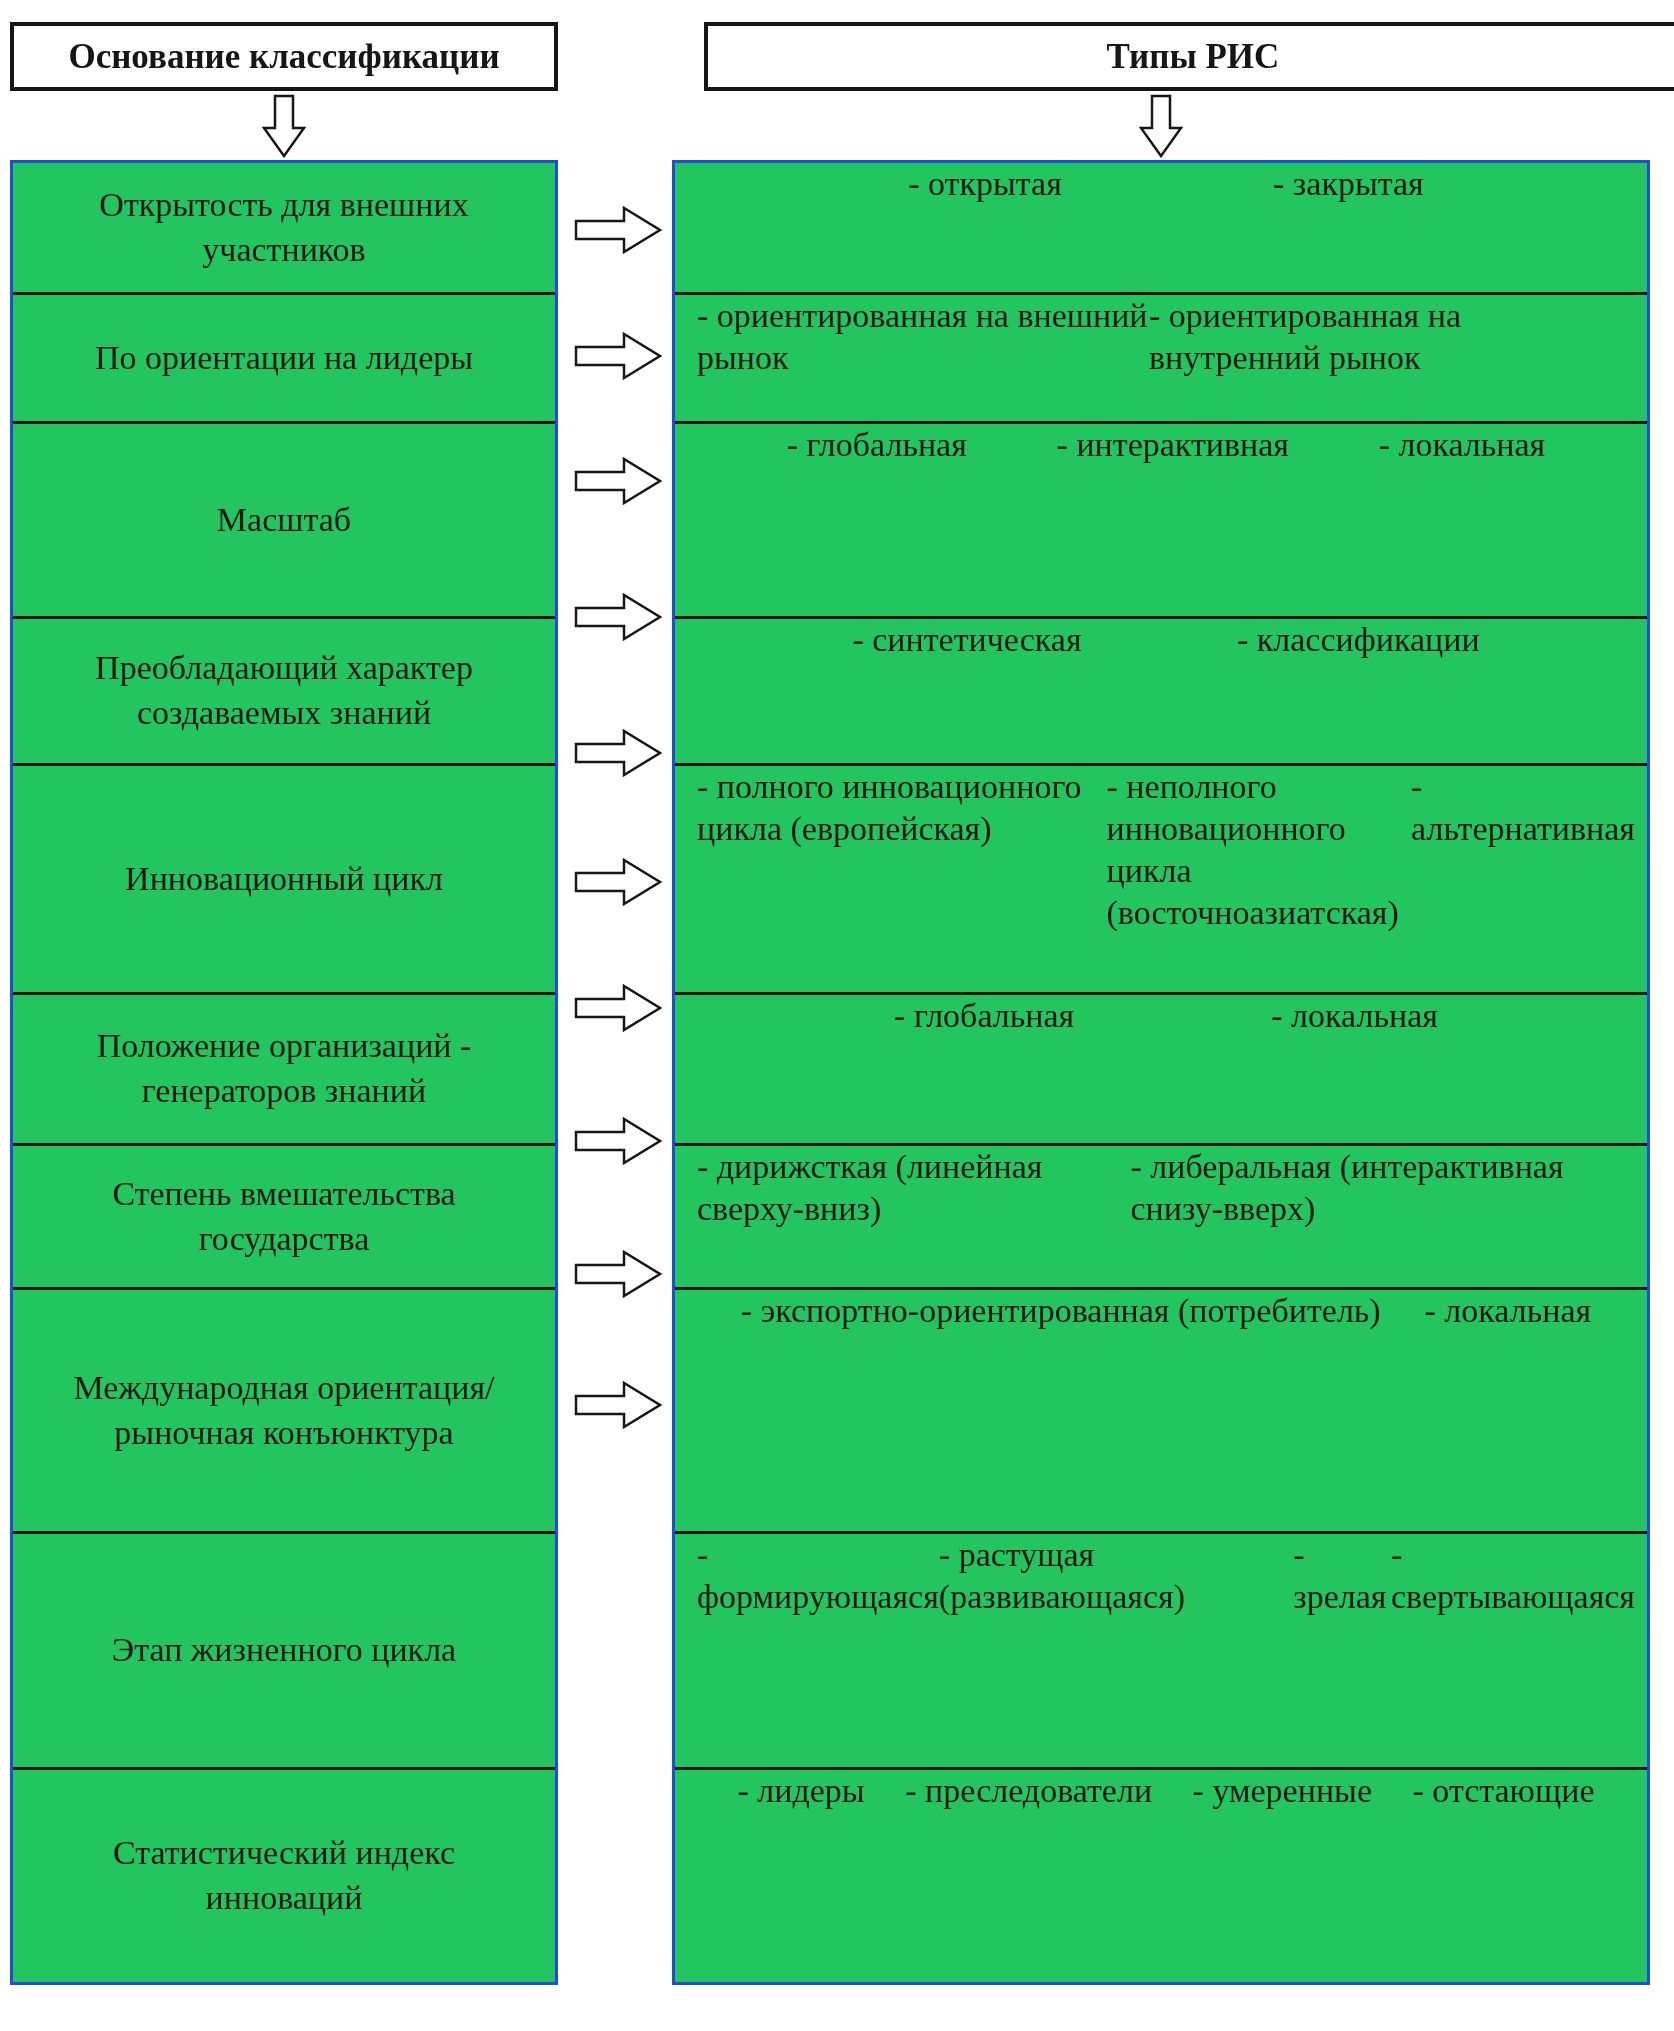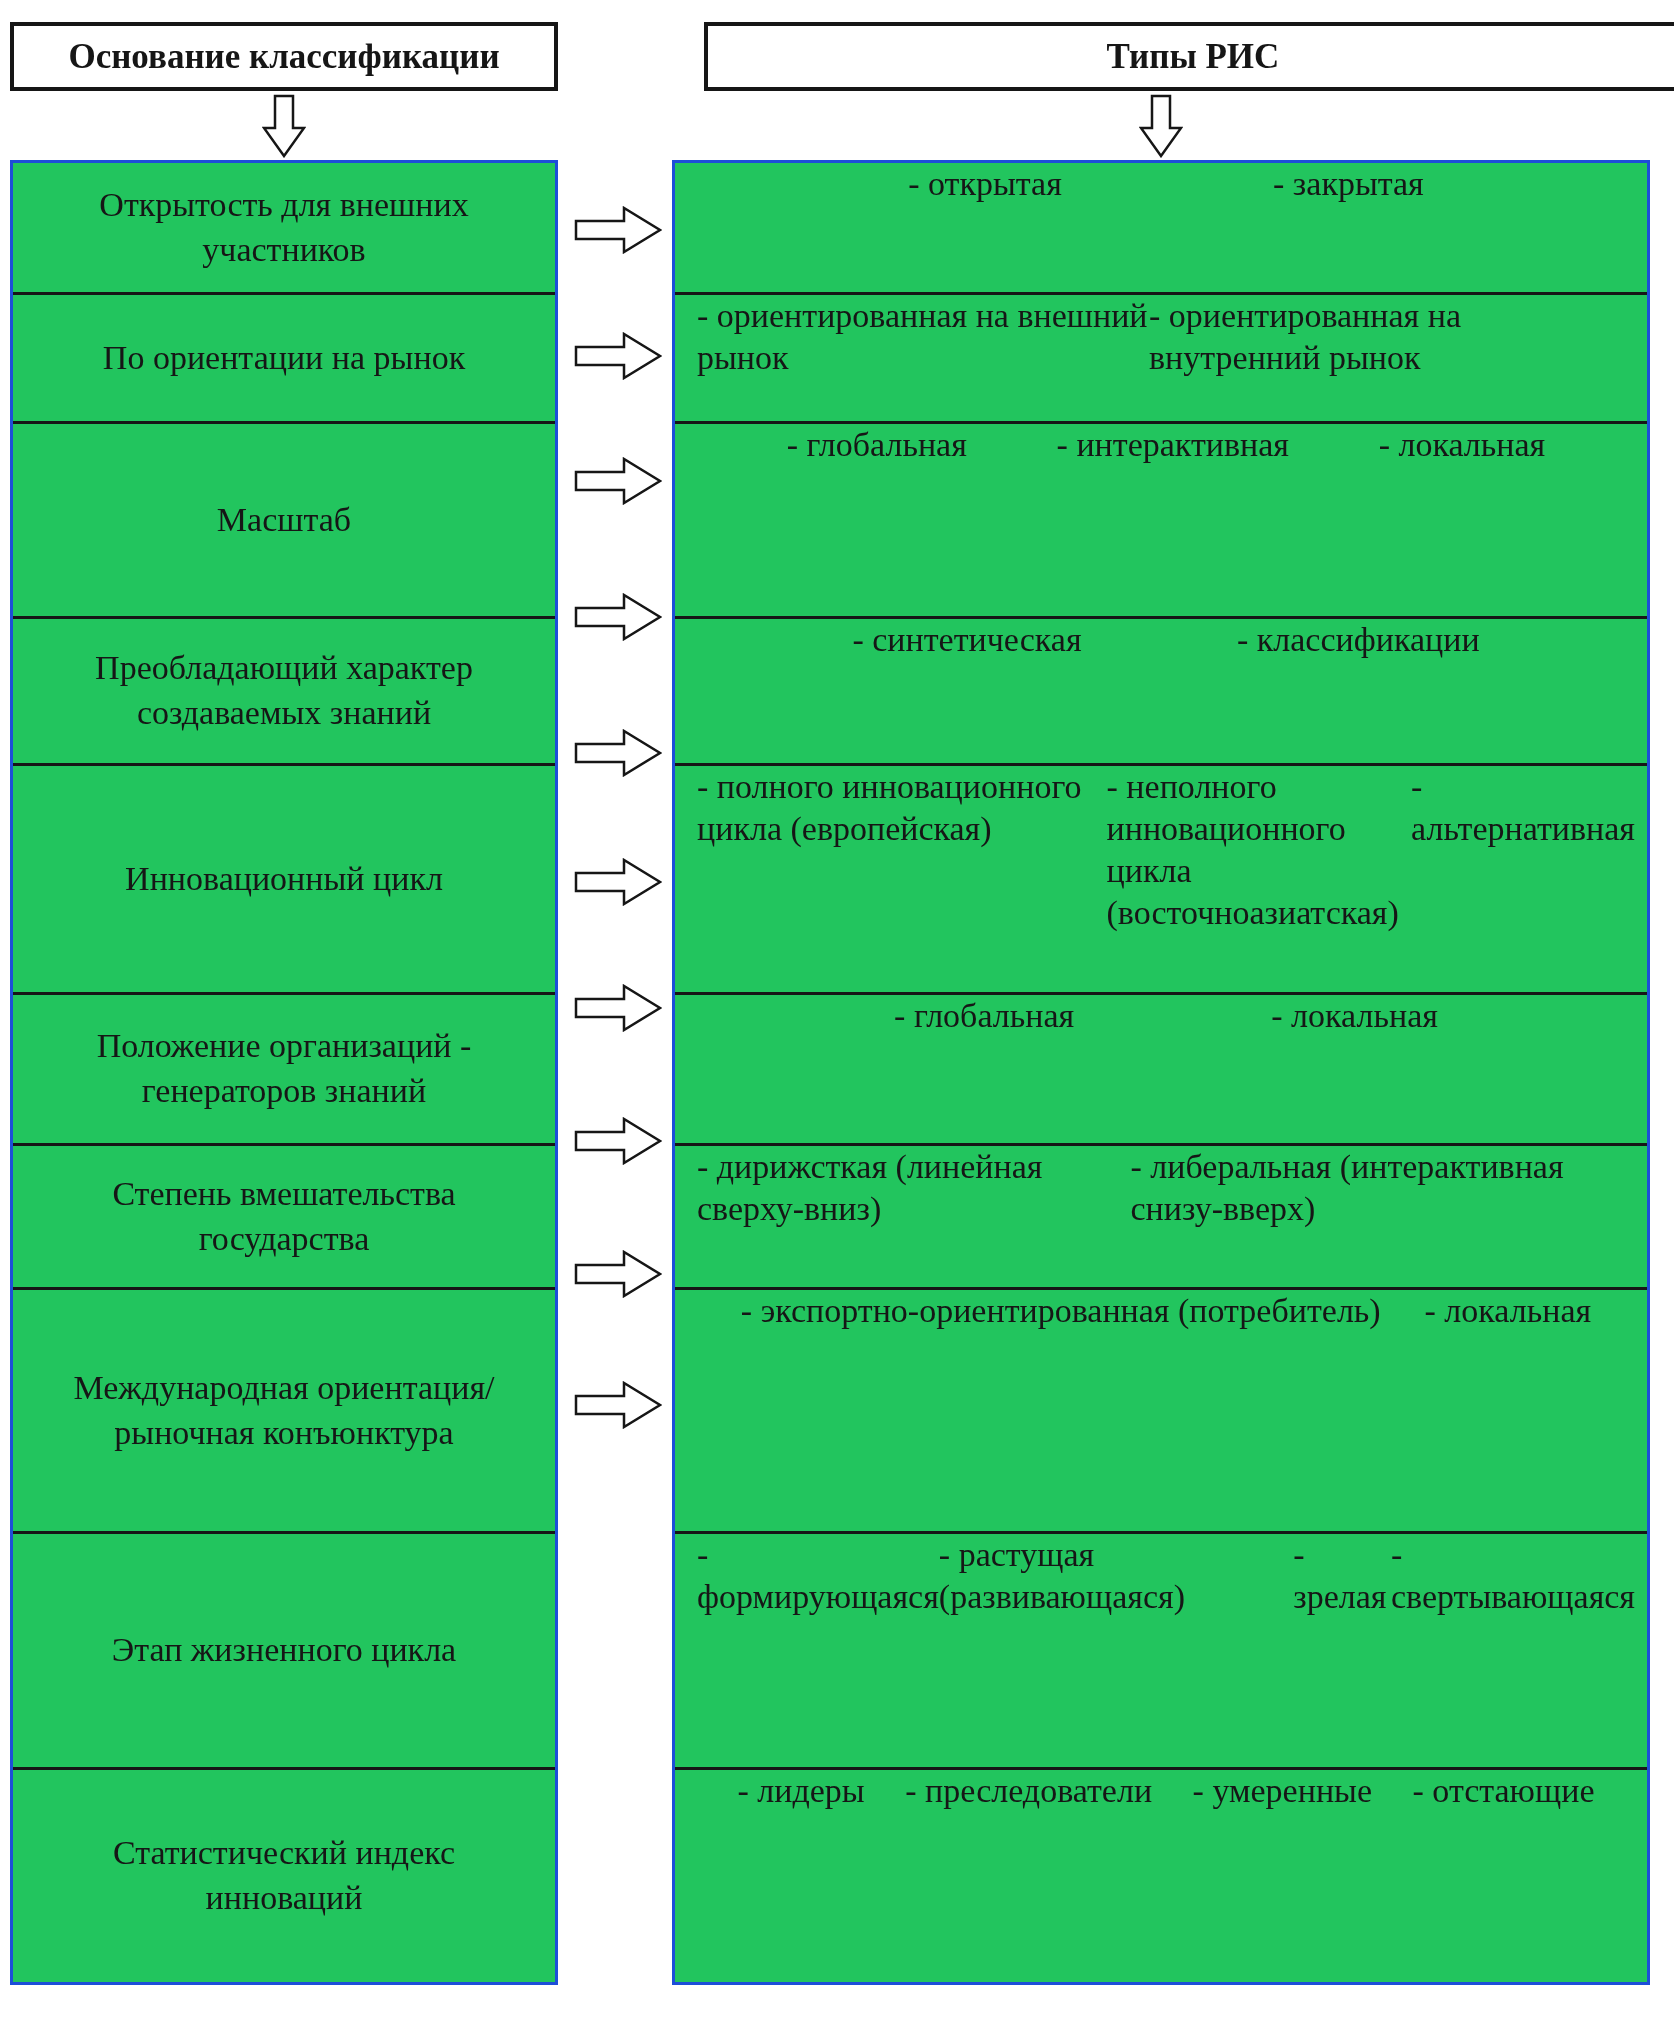--- a/index.html
+++ b/index.html
@@ -69,21 +69,21 @@
   </svg>
   <svg class="down-arrow" style="left:1139px" viewBox="0 0 44 64">
     <polygon points="13,2 31,2 31,34 42,34 22,62 2,34 13,34" fill="#ffffff" stroke="#161616" stroke-width="2.5"></polygon>
   </svg>
 
   <div class="col left">
     <div class="cell lcell" style="height:132px">
         <span>Открытость для внешних участников</span>
       </div>
     <div class="cell lcell" style="height:129px">
-        <span>По ориентации на рынок</span>
+        <span>По ориентации на лидеры</span>
       </div>
     <div class="cell lcell" style="height:195px">
         <span>Масштаб</span>
       </div>
     <div class="cell lcell" style="height:147px">
         <span>Преобладающий характер создаваемых знаний</span>
       </div>
     <div class="cell lcell" style="height:229px">
         <span>Инновационный цикл</span>
       </div>

